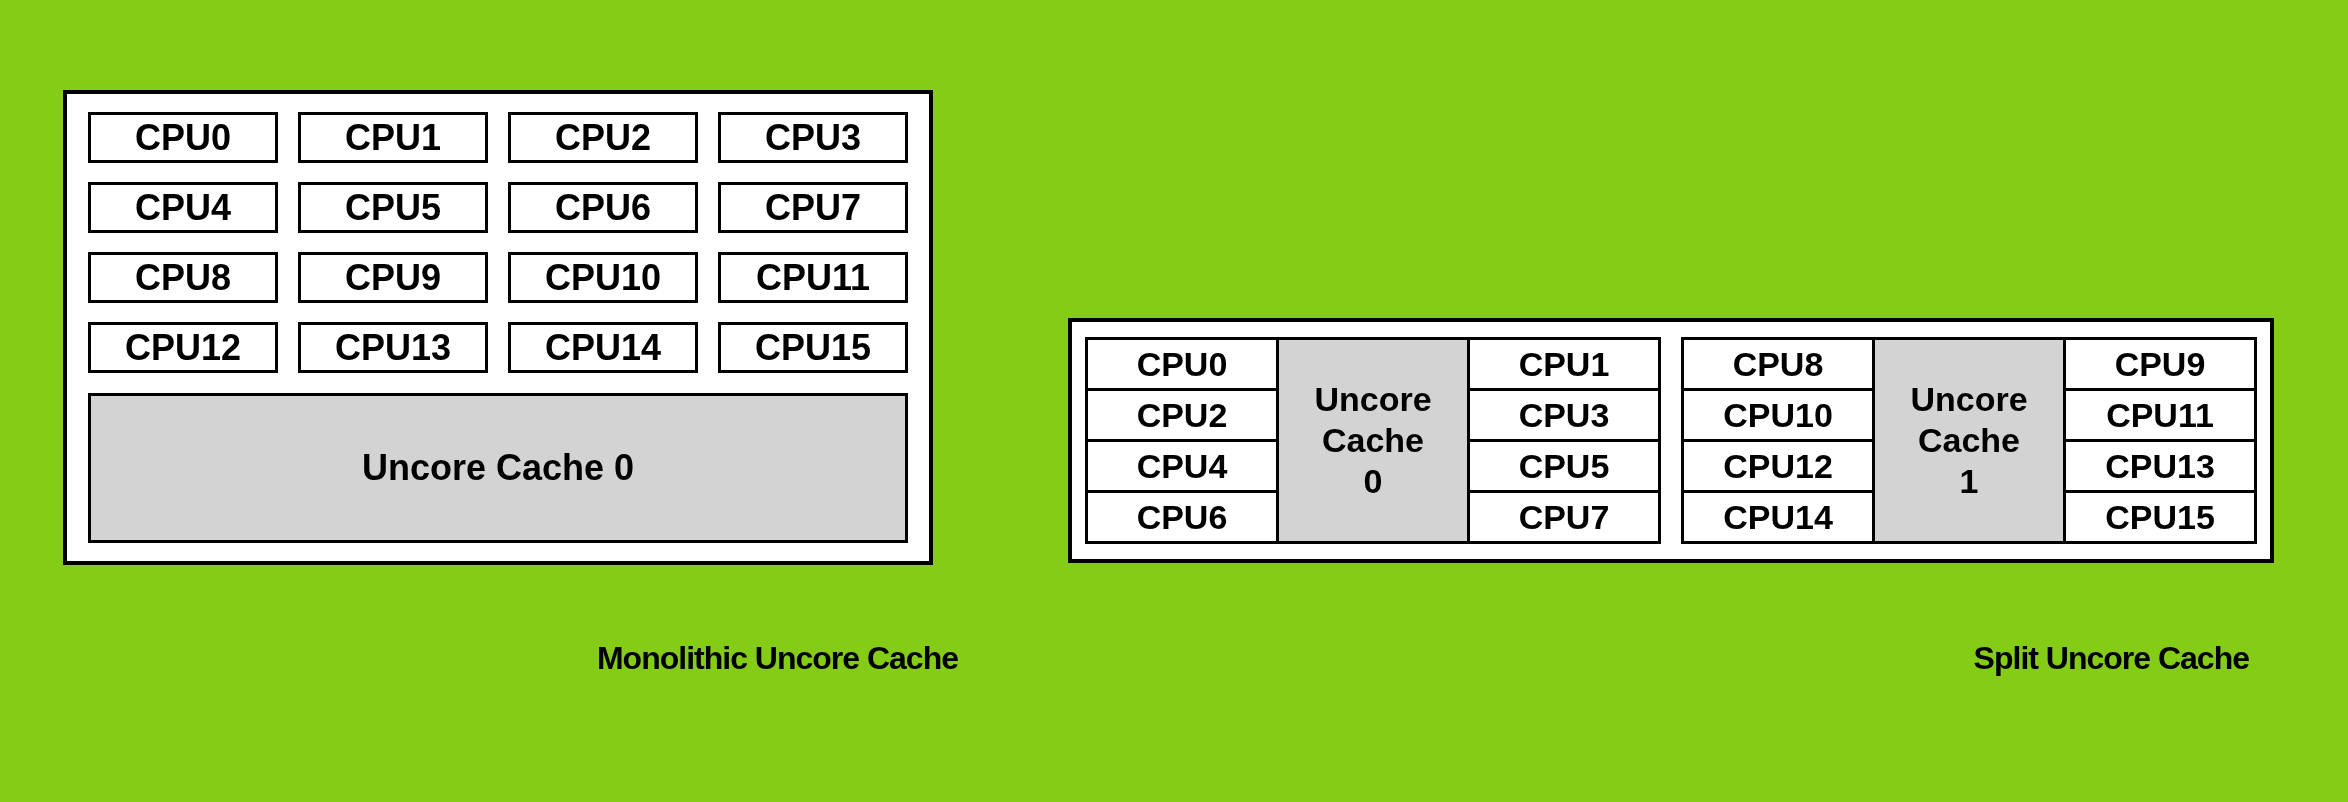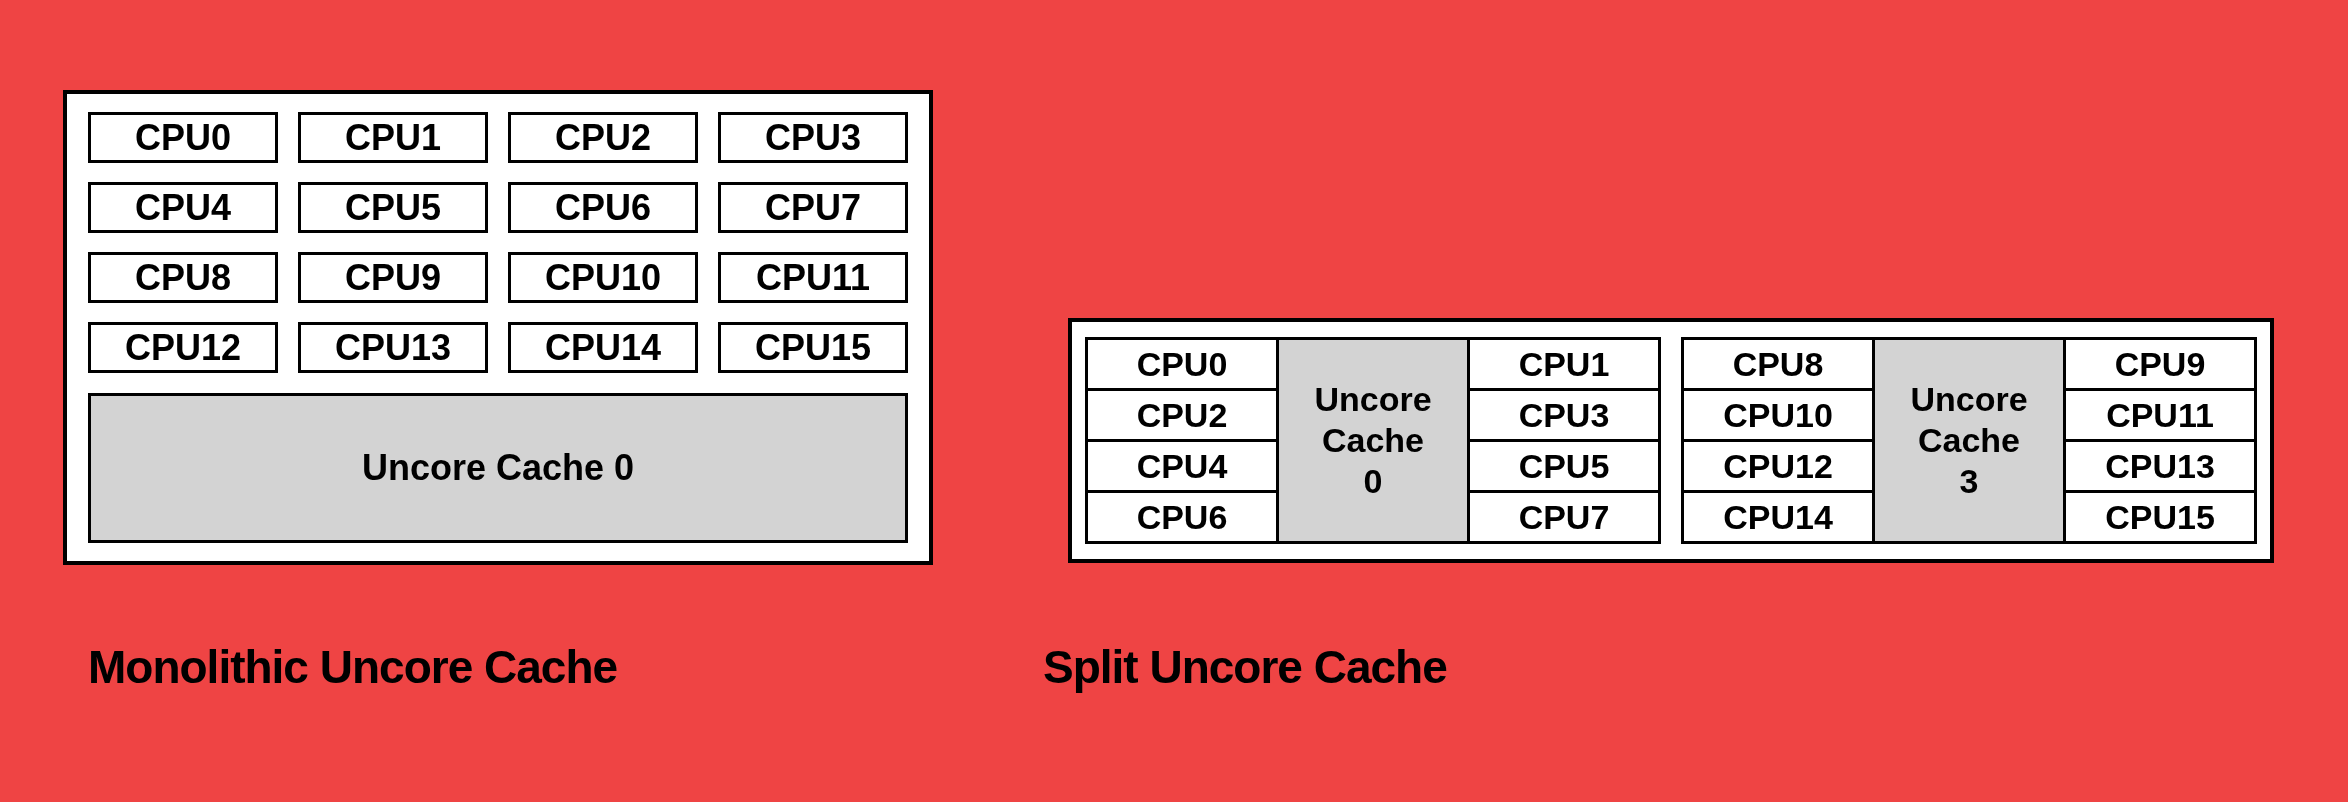--- a/index.html
+++ b/index.html
@@ -1,20 +1,20 @@
 <!DOCTYPE html>
 <html><head>
 <meta charset="utf-8">
 <style>
   html, body { margin: 0; padding: 0; background: #ffffff; }
   .canvas {
     position: relative;
     width: 2348px;
     height: 802px;
-    background: #ef4444;
+    background: #84cc16;
     font-family: "Liberation Sans", sans-serif;
     color: #000000;
   }
 
   
   .mono-outer {
     position: absolute;
     left: 63px; top: 90px;
     width: 870px; height: 475px;
     border: 4px solid #000;
@@ -71,23 +71,23 @@
     width: 122px;
     line-height: 1.2;
     font-weight: bold; font-size: 34px;
   }
 
   
   .caption {
     position: absolute;
     top: 640px;
     font-weight: bold;
-    font-size: 46px;
+    font-size: 32px;
     letter-spacing: -1px;
-    text-align: left;
+    text-align: right;
     white-space: nowrap;
   }
   .caption-left  { left: 88px;  width: 870px; }
   .caption-right { left: 1043px; width: 1206px; }
 </style>
 </head>
 <body>
 
 <div class="canvas">
 
@@ -143,21 +143,21 @@
         <td>CPU7</td>
       </tr>
     </tbody>
       </table>
 
     <table class="cluster">
       <tbody>
           <tr>
         <td>CPU8</td>
         <td class="cache-cell" rowspan="4">
-          <span class="cache-text">Uncore Cache 3</span>
+          <span class="cache-text">Uncore Cache 1</span>
         </td>
         <td>CPU9</td>
       </tr>
       <tr>
         <td>CPU10</td>
         <td>CPU11</td>
       </tr>
       <tr>
         <td>CPU12</td>
         <td>CPU13</td>

